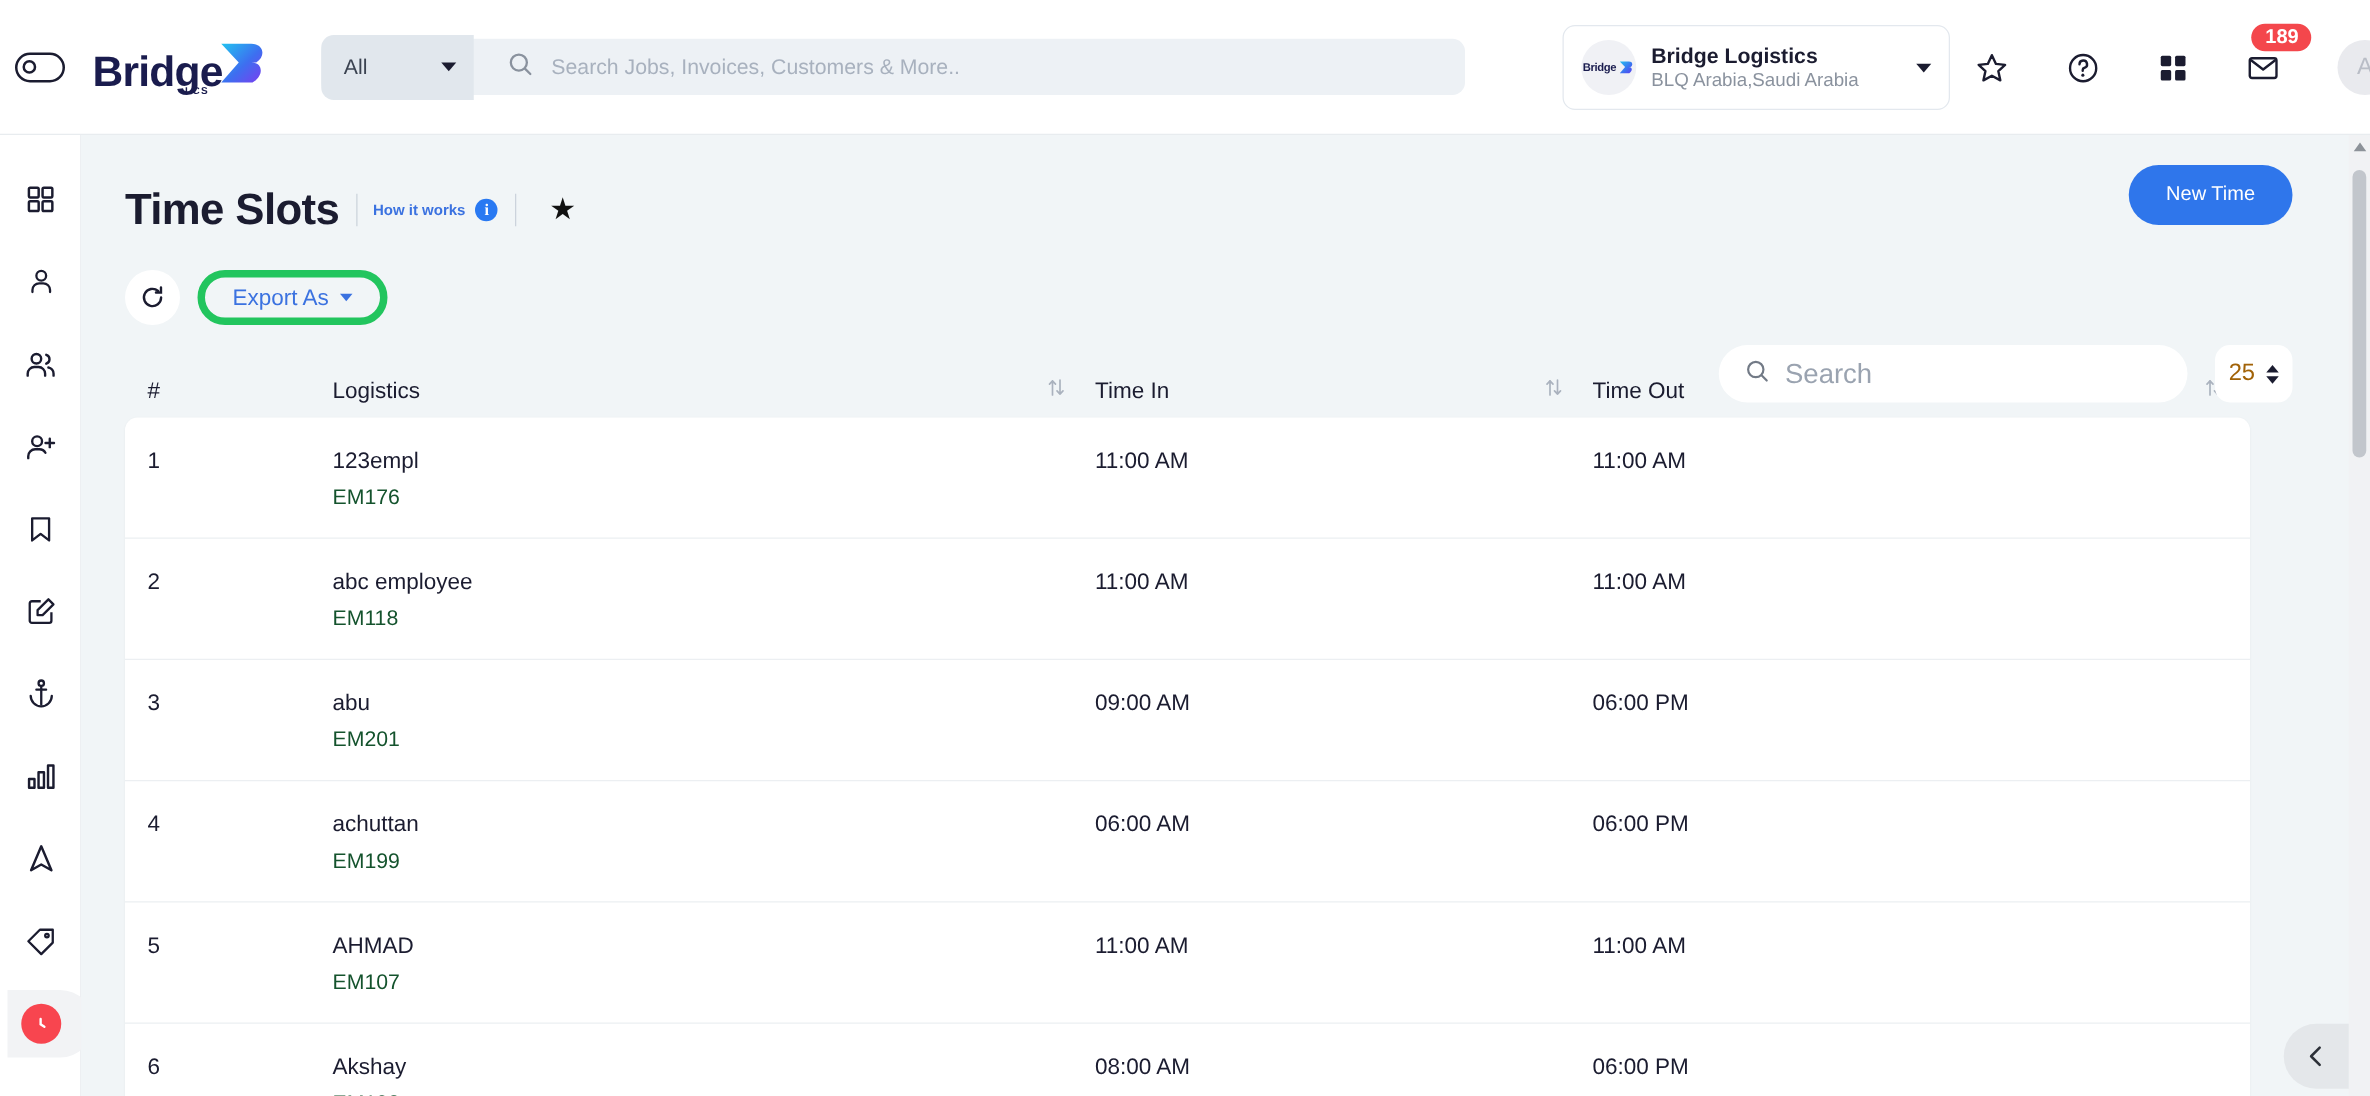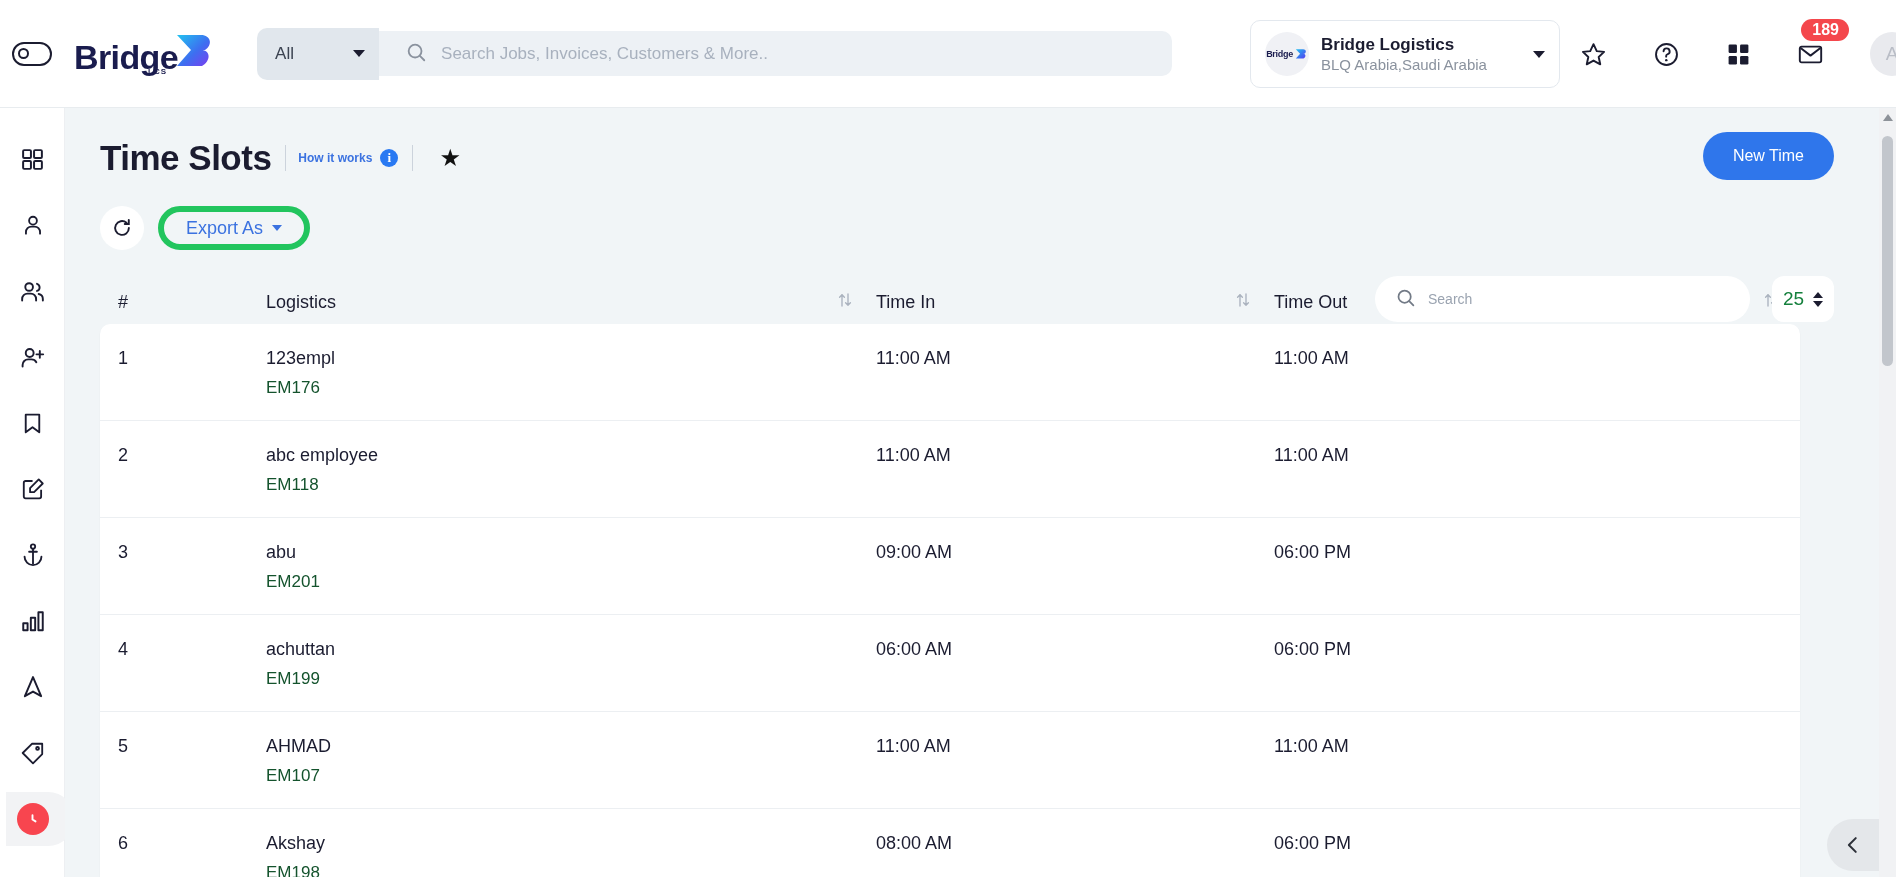--- a/index.html
+++ b/index.html
@@ -102,21 +102,21 @@
   .side-active-dot {
     width: 32px; height: 32px; border-radius: 50%; background: #f8454f;
     display: flex; align-items: center; justify-content: center; position: relative; z-index: 2;
   }
 
   
   .main {
     position: absolute; left: 65px; top: 108px;
     width: 1831px; height: 769px; background: #f1f5f7; overflow: hidden;
   }
-  .page-head { padding: 30px 0 0 35px; display: flex; align-items: center; }
+  .page-head { padding: 40px 0 0 35px; display: flex; align-items: center; }
   .page-title { font-size: 35px; font-weight: 700; color: #1b1c30; letter-spacing: -0.5px;}
   .divider-v { width: 1px; height: 26px; background: #ccd3dc; margin: 0 12px 0 14px; }
   .howitworks { font-size: 12px; color: #3b72e0; cursor: pointer; font-weight: 600; }
   .info-ic {
     width: 18px; height: 18px; border-radius: 50%; background: #2979f2; color: #fff;
     font-size: 13px; font-weight: 700; display: flex; align-items: center; justify-content: center;
     margin-left: 8px; cursor: pointer; font-family: "Liberation Serif", serif;
   }
   .fav-star { margin-left: 14px; cursor: pointer; font-size: 24px; color: #111; line-height: 1; }
 
@@ -144,28 +144,28 @@
     border-top: 6px solid #3b72e0;
   }
 
   .right-tools { position: absolute; right: 62px; top: 168px; display: flex; align-items: center; }
   .tablesearch {
     width: 375px; height: 46px; background: #fff; border-radius: 23px;
     display: flex; align-items: center; padding: 0 20px;
   }
   .tablesearch input {
     border: none; outline: none; background: transparent; margin-left: 12px;
-    font-size: 14px; flex: 1; font-family: inherit; color: #be185d;
+    font-size: 22px; flex: 1; font-family: inherit; color: #be185d;
   }
   .tablesearch input::placeholder { color: #9aa3b0; }
   .pagesize {
     margin-left: 22px; width: 62px; height: 46px; background: #fff; border-radius: 12px;
     display: flex; align-items: center; justify-content: center; gap: 9px; cursor: pointer;
   }
-  .pagesize-val { font-size: 19px; color: #15803d; }
+  .pagesize-val { font-size: 19px; color: #a16207; }
   .ud { display: flex; flex-direction: column; gap: 3px; }
   .ud-up { width:0;height:0;border-left:5px solid transparent;border-right:5px solid transparent;border-bottom:6px solid #1b1c30;}
   .ud-dn { width:0;height:0;border-left:5px solid transparent;border-right:5px solid transparent;border-top:6px solid #1b1c30;}
 
   
   .table-wrap { margin: 30px 0 0 35px; width: 1700px; }
   .t-head { display: flex; align-items: center; height: 44px; padding: 0 0 0 0; }
   .th { font-size: 18px; color: #1b1c30; display: flex; align-items: center; }
   .th-num   { width: 166px; padding-left: 18px; }
   .th-emp   { width: 610px; justify-content: space-between; padding-right: 22px;}

